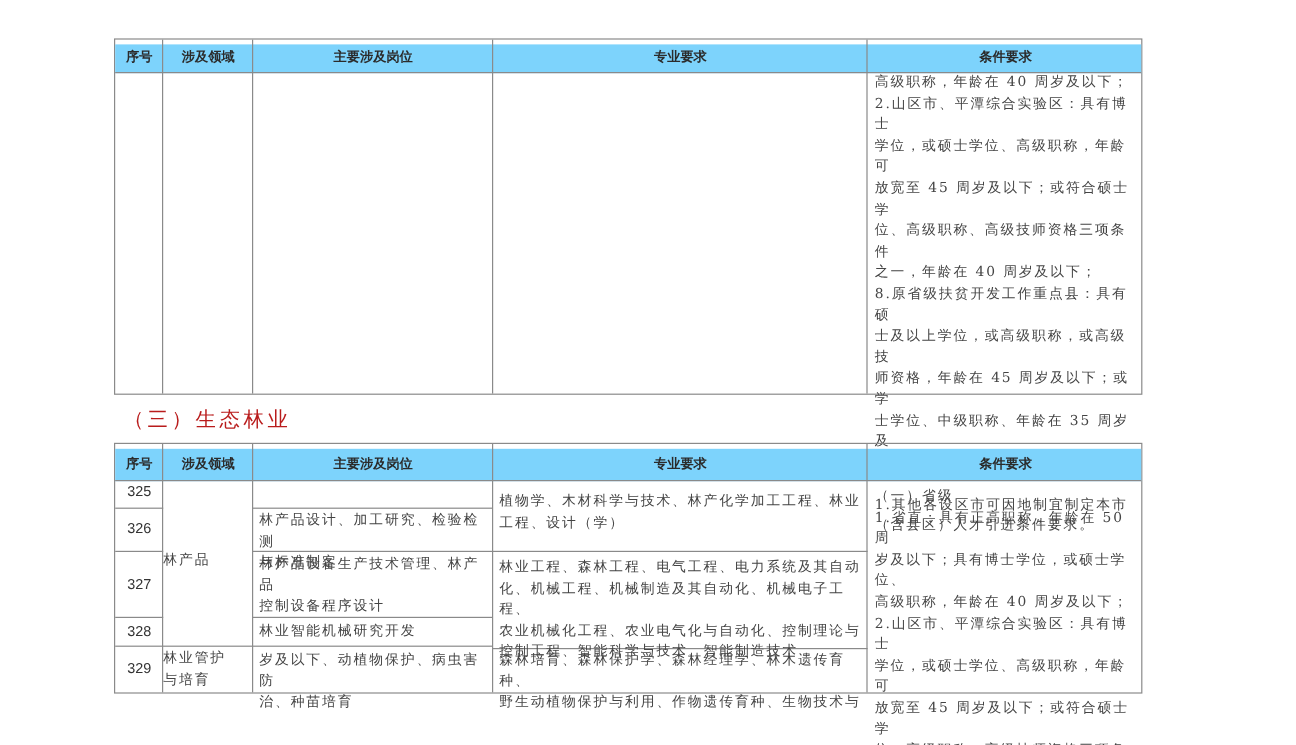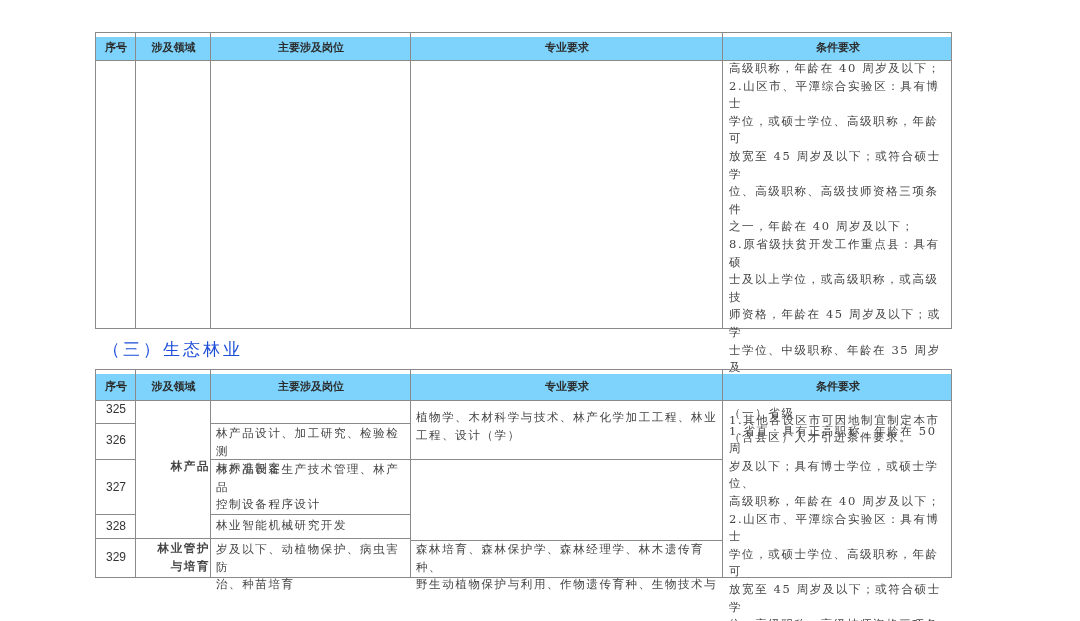--- a/index.html
+++ b/index.html
@@ -7,22 +7,22 @@
     width: 1080px; height: 621px; background: #ffffff; position: relative; overflow: hidden;
     font-family: "DejaVu Serif", "Liberation Serif", serif; color: #3a3a3a;
   }
   .tbl { position: absolute; left: 95px; width: 857px; border: 1.5px solid #8a8a8a; box-sizing: border-box; }
   .hdr { position: absolute; left: 0; top: 4px; height: 24px; width: 100%; background: #7dd3fc; border-bottom: 1.5px solid #8a8a8a; box-sizing: border-box; }
   .hcell { position: absolute; top: 0; height: 22px; line-height: 22px; text-align: center; font-family: "DejaVu Sans", "Liberation Sans", sans-serif; font-weight: bold; font-size: 11px; color: #2b2b2b; }
   .vline { position: absolute; top: 0; bottom: 0; width: 0; border-left: 1.2px solid #8a8a8a; }
   .hline { position: absolute; height: 0; border-top: 1.2px solid #8a8a8a; }
   .txt { position: absolute; font-size: 11.5px; line-height: 17.6px; color: #444; letter-spacing: 1.6px; }
   .num { position: absolute; font-family: "Liberation Sans", "DejaVu Sans", sans-serif; font-size: 12px; color: #333; text-align: center; width: 40px; }
-  .center { text-align: right; font-weight: bold; }
-  .section-title { position: absolute; left: 103px; top: 338px; font-size: 17px; letter-spacing: 3px; color: #1d4ed8; }
+  .center { text-align: left; }
+  .section-title { position: absolute; left: 103px; top: 338px; font-size: 17px; letter-spacing: 3px; color: #b91c1c; }
   .page-num { position: absolute; left: 872px; top: 594px; font-size: 15px; color: #3a3a3a; font-family: "Liberation Serif", serif; letter-spacing: 2px; margin-top: 32px; }
 </style>
 </head>
 <body>
 
 <div class="tbl" style="top:32px; height:297px;">
   <div class="hdr">
     <div class="hcell" style="left:0; width:40px;">序号</div>
     <div class="hcell" style="left:40px; width:75px;">涉及领域</div>
     <div class="hcell" style="left:115px; width:200px;">主要涉及岗位</div>
@@ -101,20 +101,26 @@
   </div>
   <div class="txt" style="left:120px; top:171px; width:192px;">
     <div>岁及以下、动植物保护、病虫害防</div>
     <div>治、种苗培育</div>
   </div>
 
   <div class="txt" style="left:320px; top:39px; width:304px;">
     <div>植物学、木材科学与技术、林产化学加工工程、林业</div>
     <div>工程、设计（学）</div>
   </div>
+  <div class="txt" style="left:320px; top:94px; width:304px;">
+    <div>林业工程、森林工程、电气工程、电力系统及其自动</div>
+    <div>化、机械工程、机械制造及其自动化、机械电子工程、</div>
+    <div>农业机械化工程、农业电气化与自动化、控制理论与</div>
+    <div>控制工程、智能科学与技术、智能制造技术</div>
+  </div>
   <div class="txt" style="left:320px; top:171px; width:304px;">
     <div>森林培育、森林保护学、森林经理学、林木遗传育种、</div>
     <div>野生动植物保护与利用、作物遗传育种、生物技术与</div>
   </div>
 
   <div class="txt" style="left:633px; top:35px; width:222px;">
     <div>（一）省级</div>
     <div>1.省直：具有正高职称，年龄在 50 周</div>
     <div>岁及以下；具有博士学位，或硕士学位、</div>
     <div>高级职称，年龄在 40 周岁及以下；</div>

